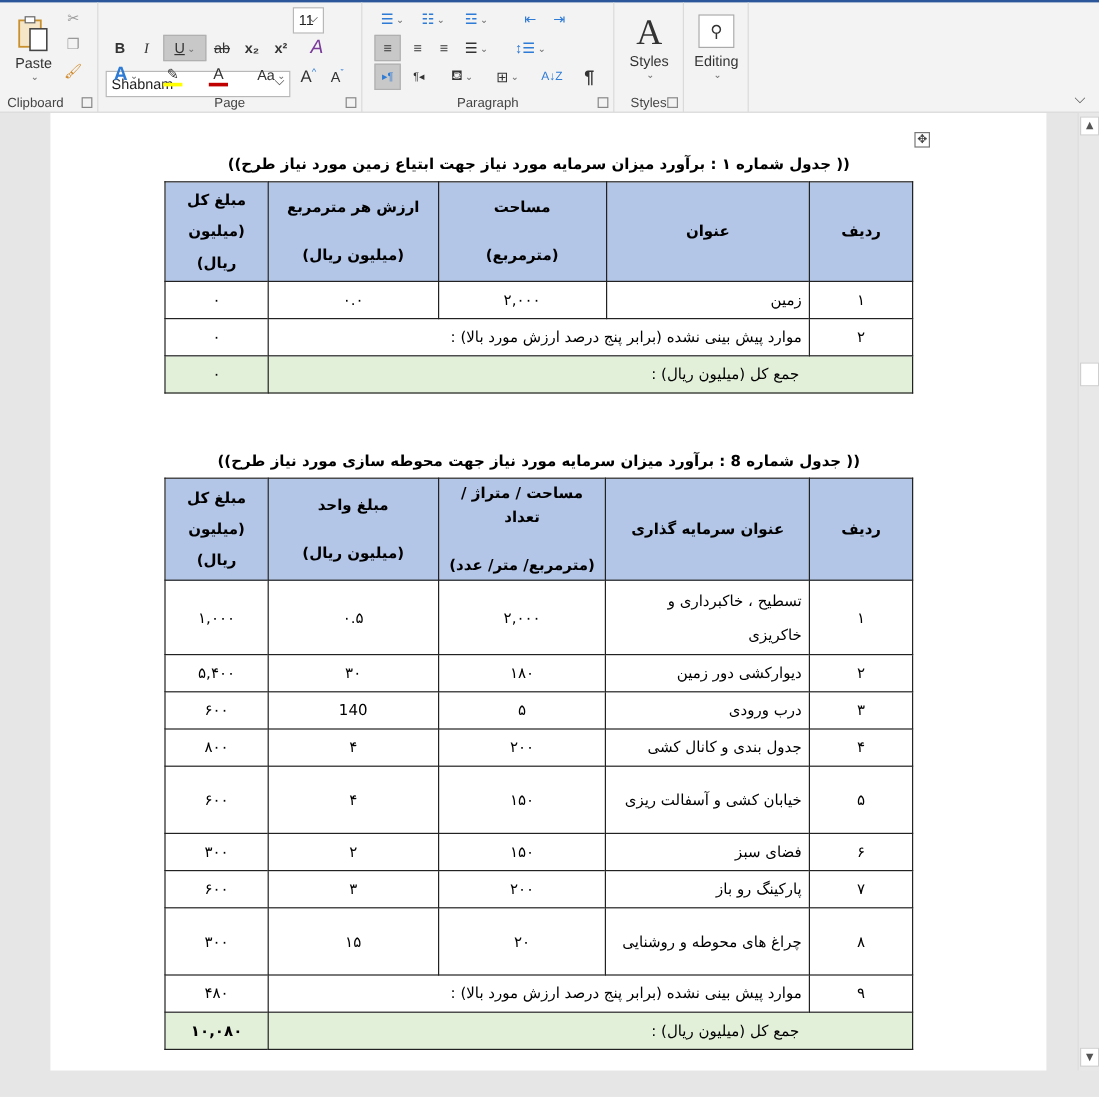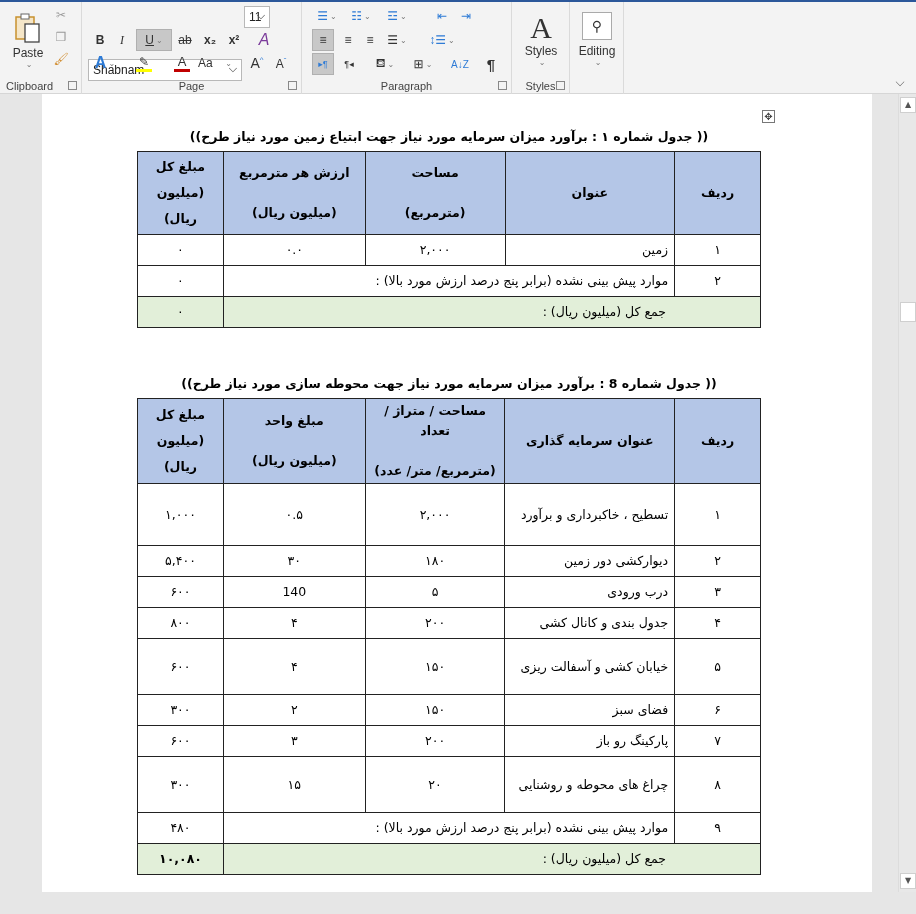--- a/index.html
+++ b/index.html
@@ -94,21 +94,21 @@
           <span class="caret">⌄</span>
         </div>
       <div class="btn" style="left:46px;top:50px;width:32px;height:22px;flex-direction:column;">
           <span style="font-size:12px;">✎</span>
           <span style="display:block;width:16px;height:3px;background:#ffff00;"></span>
         </div>
       <div class="btn" style="left:84px;top:50px;width:32px;height:22px;flex-direction:column;">
           <span style="font-size:13px;line-height:14px;">A</span>
           <span style="display:block;width:16px;height:3px;background:#c00000;"></span>
         </div>
-      <div class="btn" style="left:116px;top:50px;width:34px;height:22px;justify-content:space-between;">
+      <div class="btn" style="left:127px;top:50px;width:34px;height:22px;">
           <span>Aa</span>
           <span class="caret">⌄</span>
         </div>
       <div class="btn" style="left:164px;top:50px;width:22px;height:22px;font-size:14px;">
           <span>A<sup style="font-size:8px;color:#2e7bd6;">^</sup></span>
         </div>
       <div class="btn" style="left:188px;top:50px;width:22px;height:22px;font-size:12px;">
           <span>A<sup style="font-size:8px;color:#2e7bd6;">ˇ</sup></span>
         </div>
       <div class="group-label">Page</div>
@@ -269,21 +269,21 @@
                 <div style="margin-top:20px;">(میلیون ریال)</div>
               </td>
           <td style="line-height:26px;">
                 <div>مبلغ کل</div>
                 <div>(میلیون</div>
                 <div>ریال)</div>
               </td>
         </tr>
         <tr style="height:62px;">
           <td>۱</td>
-          <td class="title" style="line-height:28px;">تسطیح ، خاکبرداری و برآورد</td>
+          <td class="title" style="line-height:28px;">تسطیح ، خاکبرداری و خاکریزی</td>
           <td>۲,۰۰۰</td>
           <td>۰.۵</td>
           <td>۱,۰۰۰</td>
         </tr>
         <tr>
           <td>۲</td>
           <td class="title">دیوارکشی دور زمین</td>
           <td>۱۸۰</td>
           <td>۳۰</td>
           <td>۵,۴۰۰</td>

